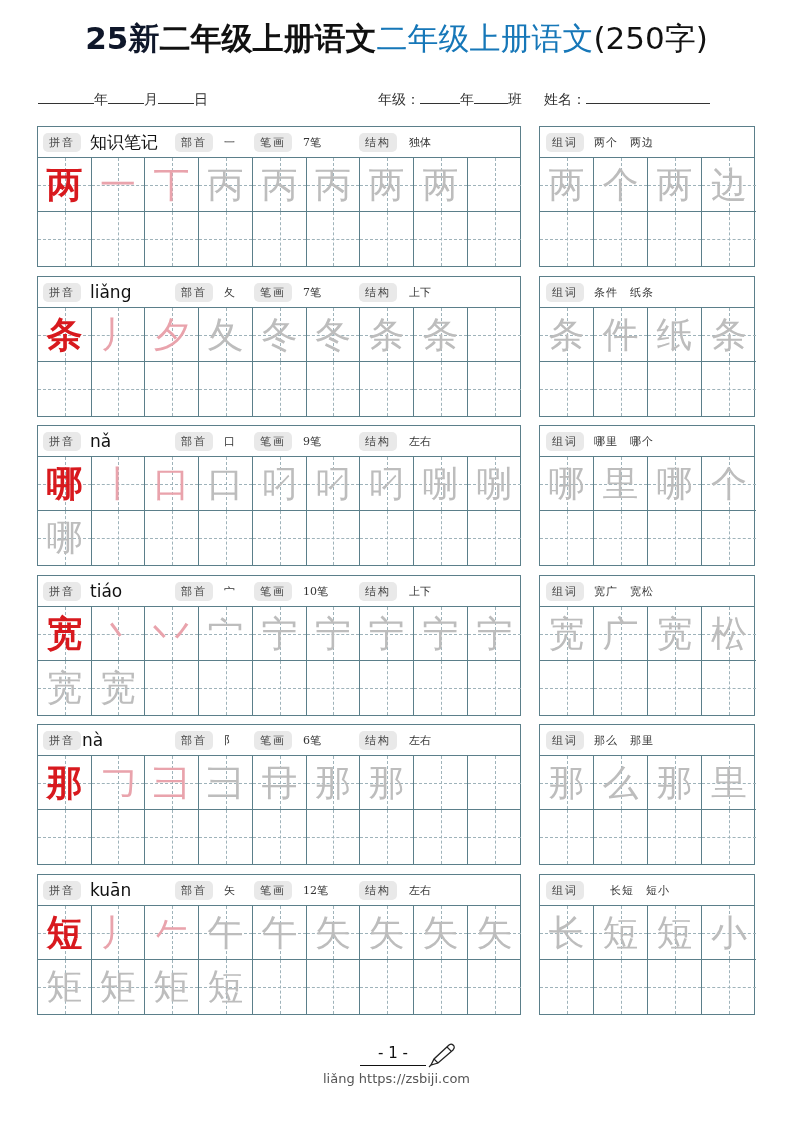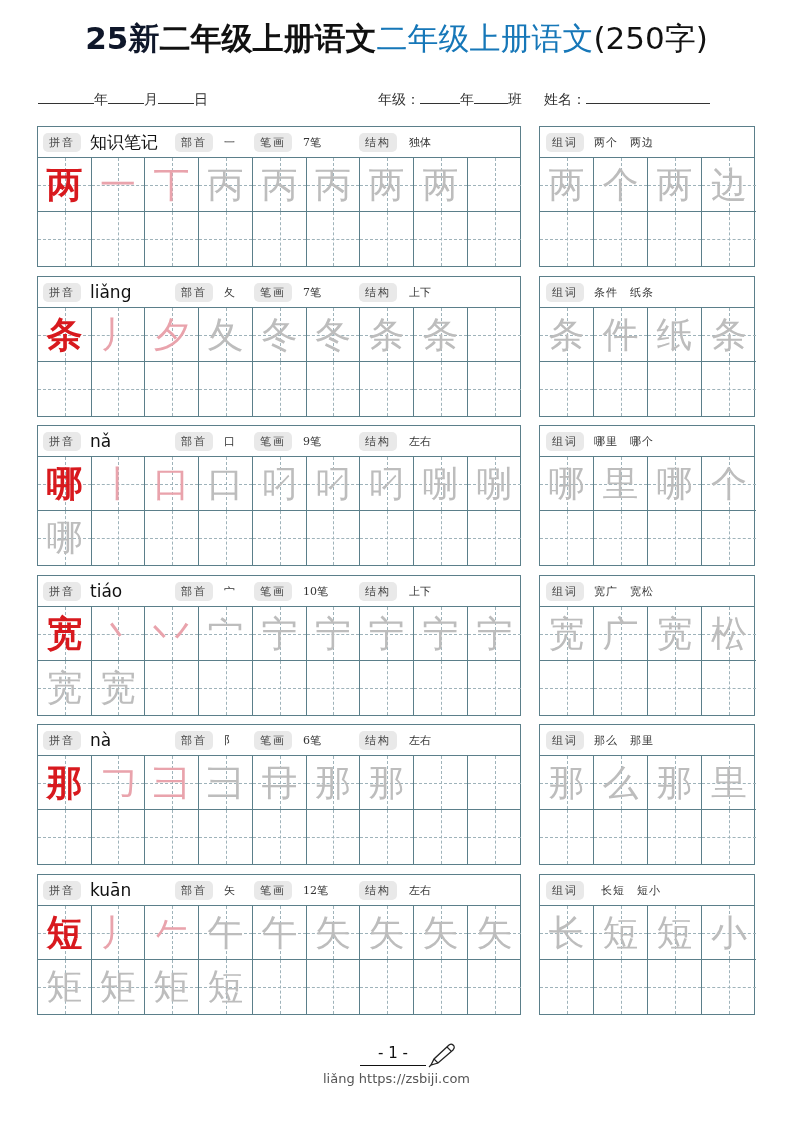--- a/index.html
+++ b/index.html
@@ -651,21 +651,21 @@
         </div>
         <div class="cell lastcol lastrow" style="left: 162px; top: 54px; width: 54px; height: 54px;">
           <div class="dv"></div>
           <div class="dh"></div>
         </div>
       </div>
     </div>
     <div class="block" style="left: 37px; top: 724px; width: 484px; height: 141px;">
       <div class="hdr">
         <span class="pill" style="left:5px">拼音</span>
-        <span class="pinyin" style="left:52px">nà</span>
+        <span class="pinyin" style="left:44px">nà</span>
         <span class="pill" style="left:137px">部首</span>
         <span class="hval" style="left:186px">阝</span>
         <span class="pill" style="left:216px">笔画</span>
         <span class="hval" style="left:265px">6笔</span>
         <span class="pill" style="left:321px">结构</span>
         <span class="hval" style="left:371px">左右</span>
       </div>
       <div class="grid">
         <div class="cell" style="left: 0px; top: 0px; width: 54px; height: 54px;">
           <div class="dv"></div>
@@ -903,21 +903,21 @@
         <div class="cell lastcol lastrow" style="left: 430px; top: 54px; width: 53px; height: 54px;">
           <div class="dv"></div>
           <div class="dh"></div>
           <div class="ch trace"></div>
         </div>
       </div>
     </div>
     <div class="block" style="left: 539px; top: 874px; width: 216px; height: 141px;">
       <div class="hdr">
         <span class="pill" style="left:6px">组词</span>
-        <span class="hval" style="left:61px;letter-spacing:1px">长短　短小</span>
+        <span class="hval" style="left:70px;letter-spacing:1px">长短　短小</span>
       </div>
       <div class="grid">
         <div class="cell" style="left: 0px; top: 0px; width: 54px; height: 54px;">
           <div class="dv"></div>
           <div class="dh"></div>
           <div class="ch trace">长</div>
         </div>
         <div class="cell" style="left: 54px; top: 0px; width: 54px; height: 54px;">
           <div class="dv"></div>
           <div class="dh"></div>

